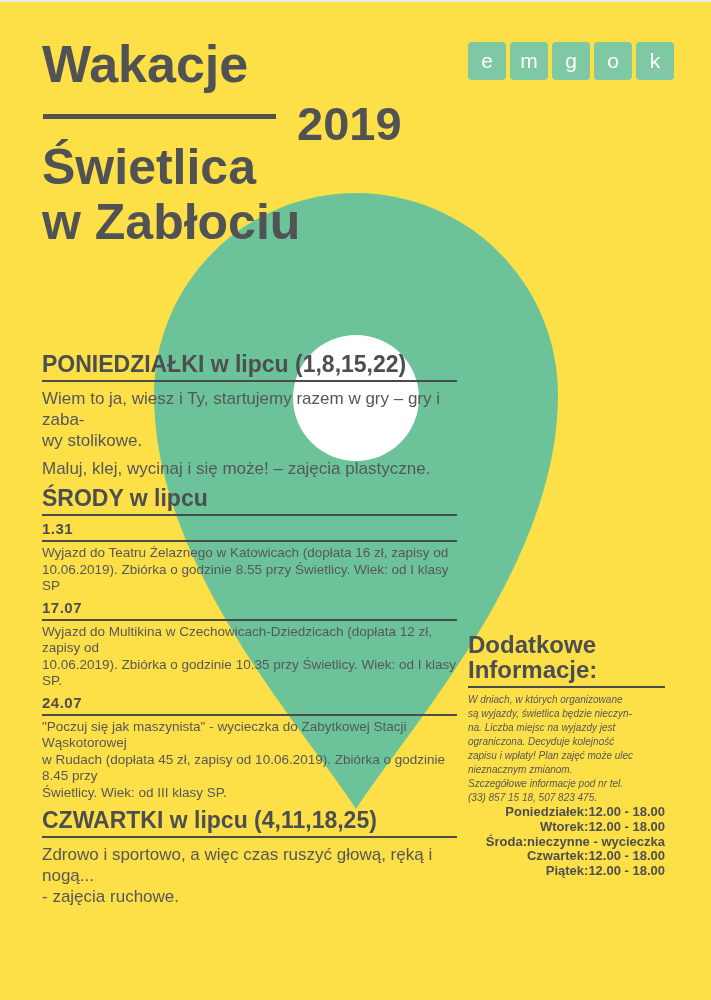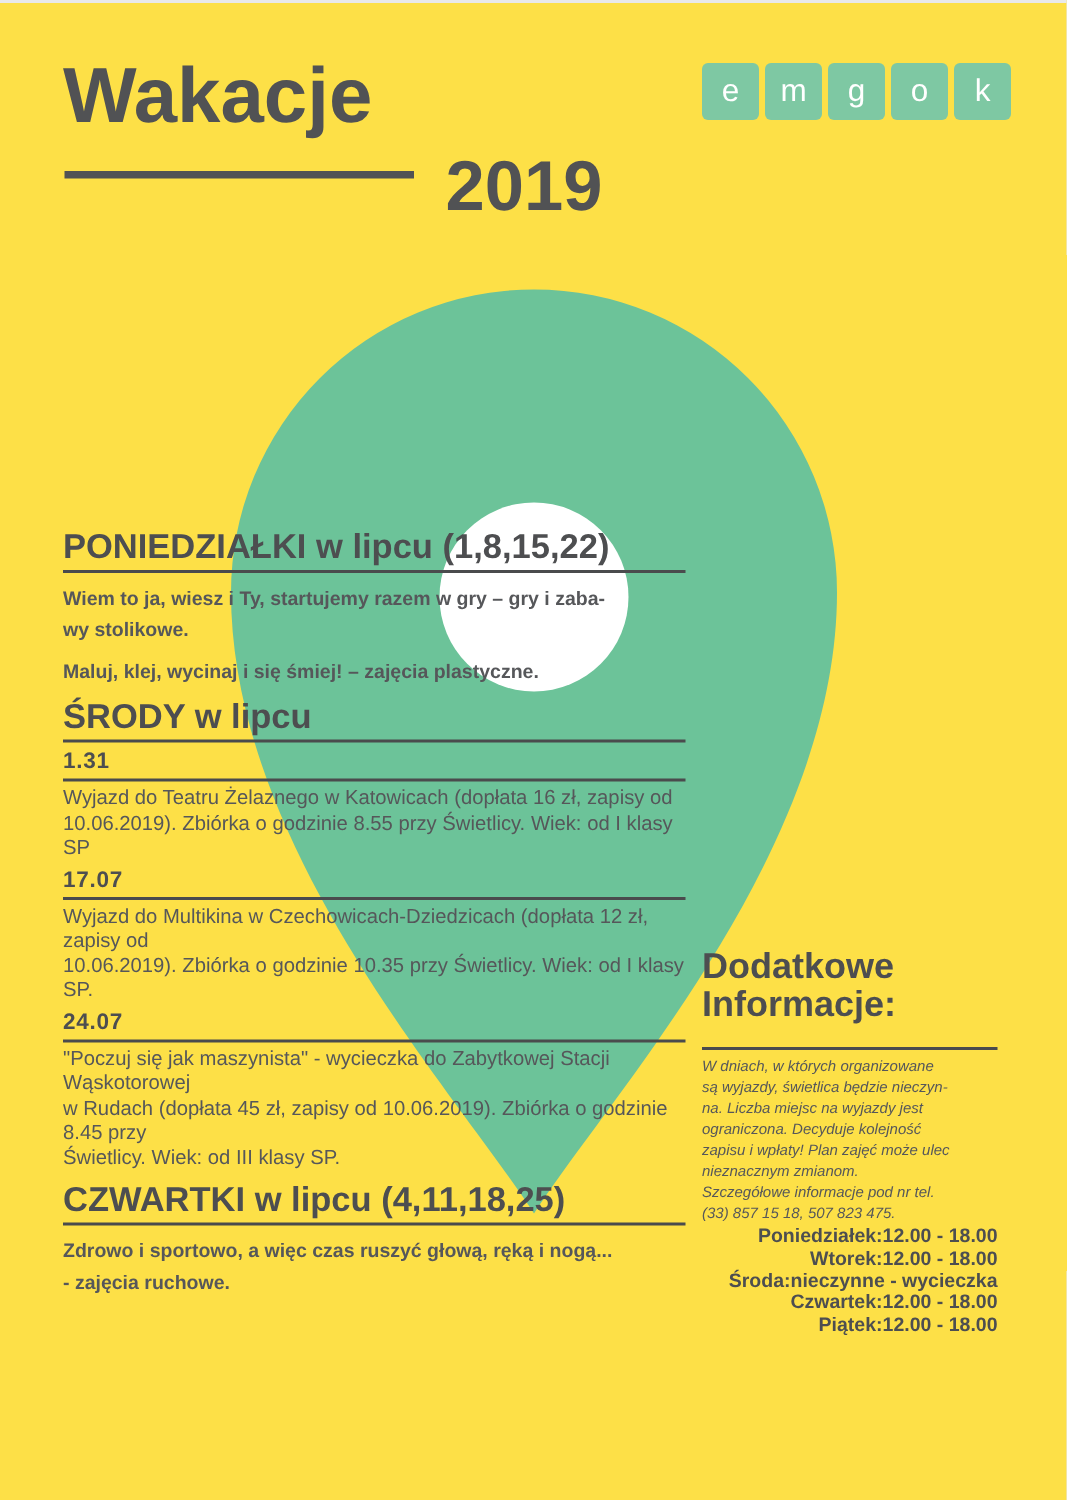--- a/index.html
+++ b/index.html
@@ -39,38 +39,38 @@
   }
 
   
   .left-col { left:42px; top:350px; width:415px; }
   .day-heading {
     font-size:23px; line-height:25px; font-weight:800; color:#4d4e50;
     padding-bottom:3px; border-bottom:2px solid #4a4b4d;
   }
   .day-heading + .day-body { margin-top:6px; }
   .day-body {
-    font-size:13px; line-height:21px; color:#56575a; white-space:pre-line;font-weight:bold;
+    font-size:17px; line-height:21px; color:#56575a; white-space:pre-line;
   }
   .section { margin-bottom:7px; }
   .entry-date {
     font-size:15px; line-height:16px; font-weight:800; color:#4d4e50;
     letter-spacing:0.5px; padding-bottom:3px; border-bottom:2px solid #4a4b4d;
     margin-top:5px;
   }
   .entry-body {
     font-size:13.5px; line-height:16.5px; color:#56575a;
     margin-top:3px; margin-bottom:4px; white-space:pre-line;
   }
 
   
   .right-col { left:468px; top:630px; width:197px; }
   .info-heading {
     font-size:24px; line-height:25px; font-weight:800; color:#4d4e50;
-    padding-bottom:16px; border-bottom:2px solid #4a4b4d; white-space:pre-line;
+    padding-bottom:4px; border-bottom:2px solid #4a4b4d; white-space:pre-line;
   }
   .info-body {
     margin-top:5px; font-size:10px; line-height:14px; color:#56575a;
     white-space:pre-line;
     font-style:italic;
   }
   .hours-heading {
     margin-top:7px; font-size:13px; line-height:14.8px; font-weight:700;
     color:#4d4e50; white-space:pre-line;
   }
@@ -85,20 +85,22 @@
 <div class="page">
 
   <svg class="pin-svg" width="711" height="1000" viewBox="0 0 711 1000">
     <path d="M356 807 C 302 724 154 563 154 393 A 202 202 0 1 1 558 393 C 558 563 410 724 356 807 Z" fill="#6cc399"></path>
     <circle cx="356" cy="396" r="63" fill="#ffffff"></circle>
   </svg>
 
   <h1 class="main-title layer">Wakacje</h1>
   <div class="title-rule layer"></div>
   <div class="year layer">2019</div>
+  <h1 class="subtitle layer">Świetlica
+w Zabłociu</h1>
 
   <div class="logo layer">
     <span class="logo-tile">
         <span>e</span>
       </span>
     <span class="logo-tile">
         <span>m</span>
       </span>
     <span class="logo-tile">
         <span>g</span>
@@ -113,21 +115,21 @@
 
   <main class="left-col layer">
 
     <section class="section">
       <h2 class="day-heading">PONIEDZIAŁKI w lipcu (1,8,15,22)</h2>
       <p class="day-body">Wiem to ja, wiesz i Ty, startujemy razem w gry – gry i zaba-
 wy stolikowe.</p>
     </section>
 
     <section class="section">
-      <p class="day-body">Maluj, klej, wycinaj i się śmiej!  – zajęcia plastyczne.</p>
+      <p class="day-body">Maluj, klej, wycinaj i się może!  – zajęcia plastyczne.</p>
     </section>
 
     <section class="section">
       <h2 class="day-heading">ŚRODY w lipcu</h2>
 
       <div>
         <h3 class="entry-date">1.31</h3>
         <p class="entry-body">Wyjazd do Teatru Żelaznego w Katowicach (dopłata 16 zł, zapisy od
 10.06.2019). Zbiórka o godzinie 8.55 przy Świetlicy. Wiek: od I klasy SP</p>
       </div>

